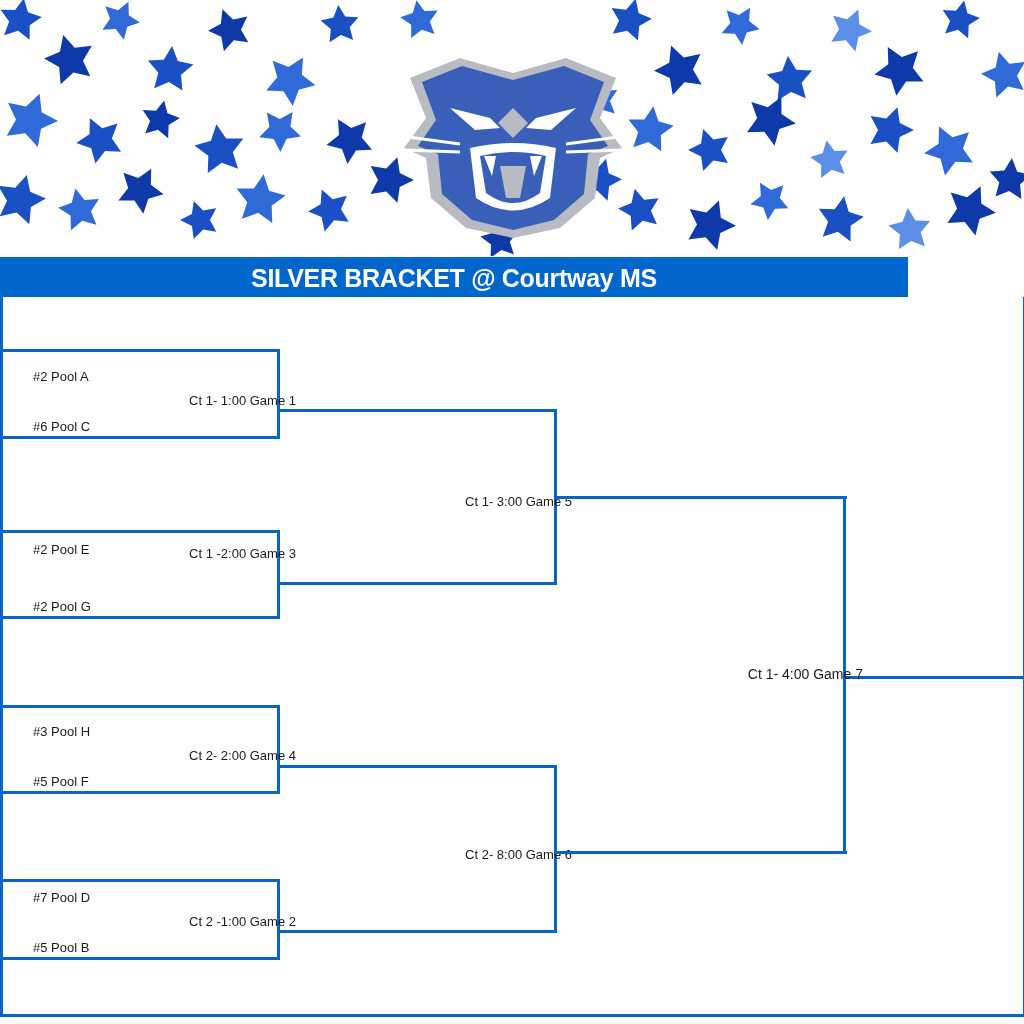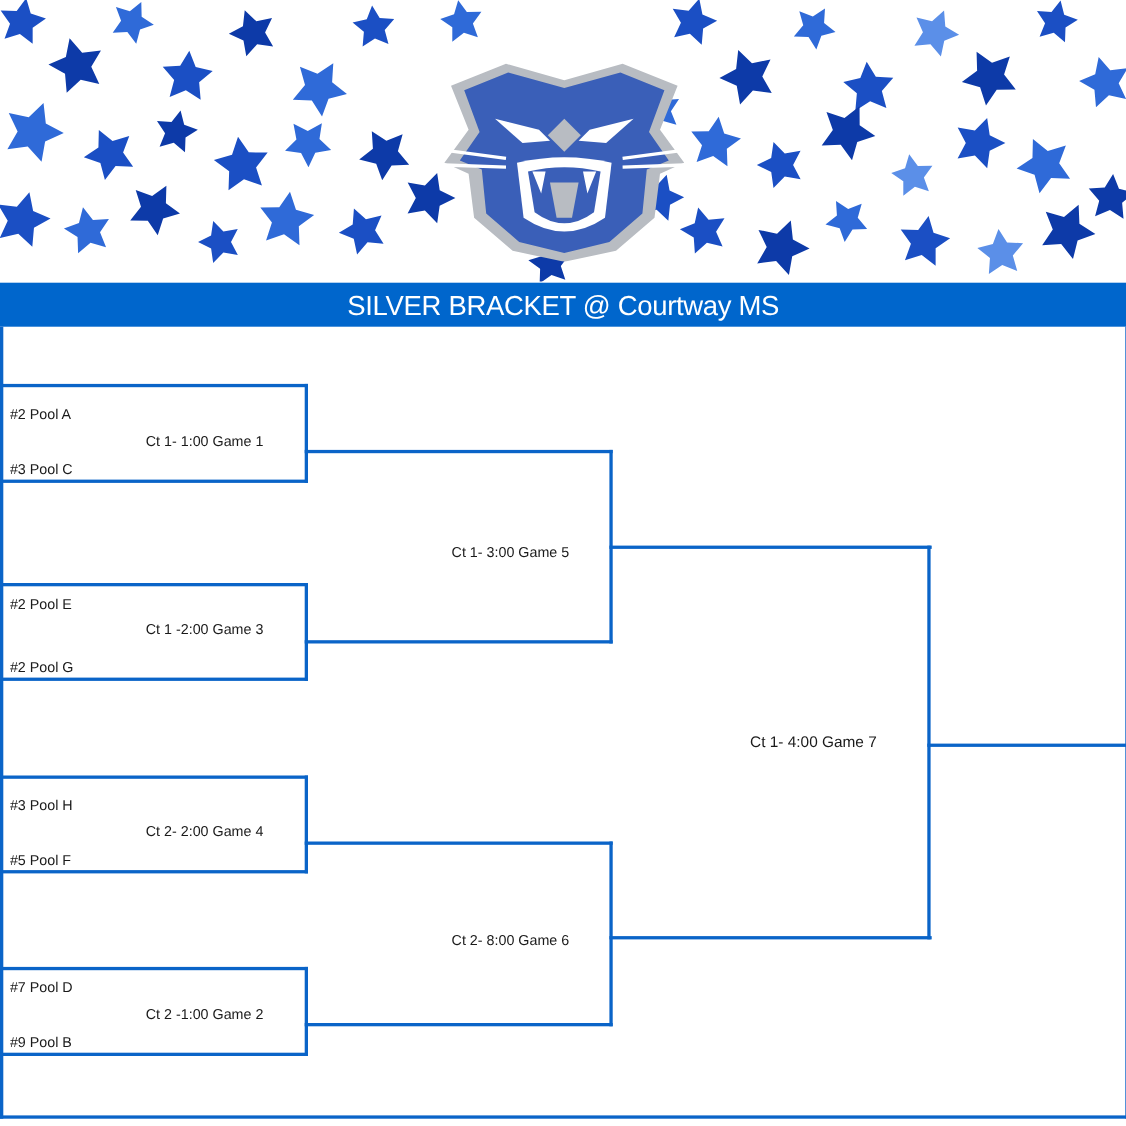--- a/index.html
+++ b/index.html
@@ -1,27 +1,27 @@
 <!DOCTYPE html>
 <html><head>
 <meta charset="utf-8">
 <style>
   html, body { margin:0; padding:0; }
   body { width:1024px; height:1024px; position:relative; overflow:hidden; background:#ffffff;
          font-family:"Liberation Sans", "DejaVu Sans", sans-serif; }
   .banner { position:absolute; left:0; top:0; width:1024px; height:256px; overflow:hidden; background:#ffffff; }
   .banner svg.stars { position:absolute; left:0; top:0; }
   .logo { position:absolute; left:400px; top:48px; width:226px; height:190px; }
-  .title-bar { position:absolute; left:0; top:257px; width:1024px; height:40px; background:#0066cc;
-               color:#ffffff; font-weight:normal; font-size:25px; text-align:center; line-height:42px;
+  .title-bar { position:absolute; left:0; top:257px; width:908px; height:40px; background:#0066cc;
+               color:#ffffff; font-weight:bold; font-size:25px; text-align:center; line-height:42px;
                letter-spacing:-0.3px; }
   .frame { position:absolute; left:0; top:297px; width:1020px; height:717px; border:3px solid #0a64c8; border-top:none; }
   .line { position:absolute; background:#0a64c8; }
-  .label { position:absolute; font-size:13px; color:#1a1a1a; white-space:nowrap; line-height:16px; }
-  .r { text-align:center; }
+  .label { position:absolute; font-size:13px; color:#1a1a1a; white-space:nowrap; line-height:16px;margin-left:24px; }
+  .r { text-align:right; }
 </style>
 </head>
 <body>
 
 <div class="banner">
   <svg class="stars" width="1024" height="256" viewBox="0 0 1024 256">
     <defs>
       <polygon id="st" points="0,-20 5.9,-8.1 19,-6.2 9.5,3.1 11.8,16.2 0,10 -11.8,16.2 -9.5,3.1 -19,-6.2 -5.9,-8.1"></polygon>
     </defs>
     <g fill="#1b4fc4">
@@ -89,48 +89,48 @@
 <div class="title-bar">SILVER BRACKET @ Courtway MS</div>
 
 <div class="frame"></div>
 
 <div>
   <div class="line" style="left:0;top:349px;width:280px;height:3px"></div>
   <div class="line" style="left:0;top:436px;width:280px;height:3px"></div>
   <div class="line" style="left:277px;top:349px;width:3px;height:90px"></div>
   <div class="label" style="left:9px;top:369px">#2 Pool A</div>
   <div class="label r" style="left:100px;top:393px;width:172px">Ct 1- 1:00 Game 1</div>
-  <div class="label" style="left:9px;top:419px">#3 Pool C</div>
+  <div class="label" style="left:9px;top:419px">#6 Pool C</div>
 </div>
 
 <div>
   <div class="line" style="left:0;top:530px;width:280px;height:3px"></div>
   <div class="line" style="left:0;top:616px;width:280px;height:3px"></div>
   <div class="line" style="left:277px;top:530px;width:3px;height:89px"></div>
   <div class="label" style="left:9px;top:542px">#2 Pool E</div>
-  <div class="label r" style="left:100px;top:564px;width:172px">Ct 1 -2:00 Game 3</div>
+  <div class="label r" style="left:100px;top:546px;width:172px">Ct 1 -2:00 Game 3</div>
   <div class="label" style="left:9px;top:599px">#2 Pool G</div>
 </div>
 
 <div>
   <div class="line" style="left:0;top:705px;width:280px;height:3px"></div>
   <div class="line" style="left:0;top:791px;width:280px;height:3px"></div>
   <div class="line" style="left:277px;top:705px;width:3px;height:89px"></div>
   <div class="label" style="left:9px;top:724px">#3 Pool H</div>
   <div class="label r" style="left:100px;top:748px;width:172px">Ct 2- 2:00 Game 4</div>
   <div class="label" style="left:9px;top:774px">#5 Pool F</div>
 </div>
 
 <div>
   <div class="line" style="left:0;top:879px;width:280px;height:3px"></div>
   <div class="line" style="left:0;top:957px;width:280px;height:3px"></div>
   <div class="line" style="left:277px;top:879px;width:3px;height:81px"></div>
   <div class="label" style="left:9px;top:890px">#7 Pool D</div>
   <div class="label r" style="left:100px;top:914px;width:172px">Ct 2 -1:00 Game 2</div>
-  <div class="label" style="left:9px;top:940px">#9 Pool B</div>
+  <div class="label" style="left:9px;top:940px">#5 Pool B</div>
 </div>
 
 <div>
   <div class="line" style="left:277px;top:409px;width:280px;height:3px"></div>
   <div class="line" style="left:277px;top:582px;width:280px;height:3px"></div>
   <div class="line" style="left:554px;top:409px;width:3px;height:176px"></div>
   <div class="label r" style="left:380px;top:494px;width:168px">Ct 1- 3:00 Game 5</div>
 </div>
 
 <div>

